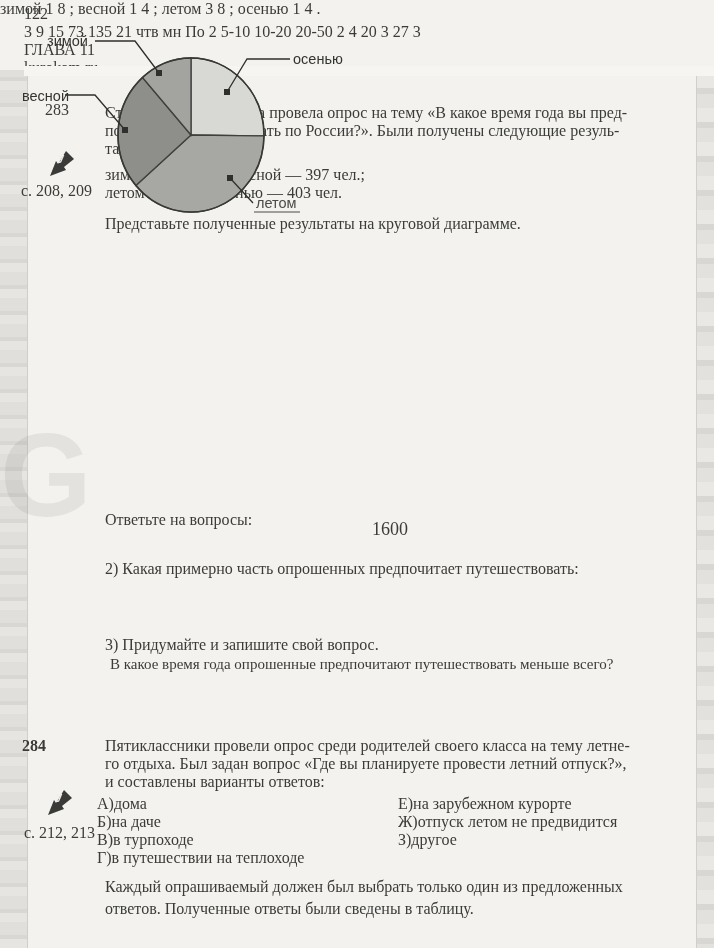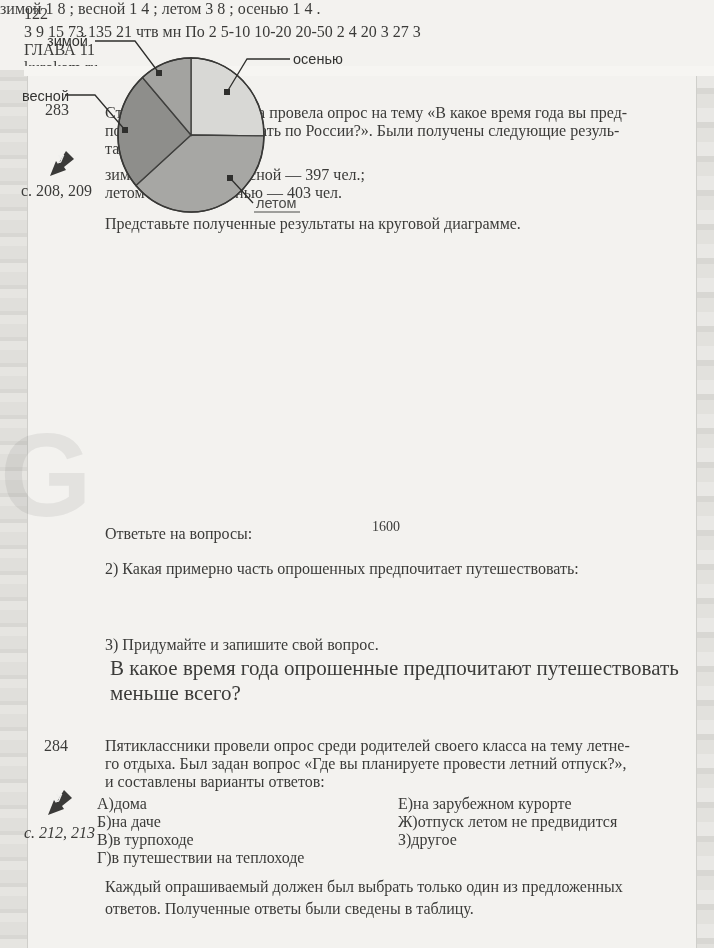--- a/index.html
+++ b/index.html
@@ -216,23 +216,23 @@
       <rect x="227" y="175" width="6" height="6" fill="#2f2f2d"></rect>
 
       <text x="47" y="46" font-family="Liberation Sans, sans-serif" font-size="14.5" fill="#333331">зимой</text>
       <text x="293" y="64" font-family="Liberation Sans, sans-serif" font-size="14.5" fill="#333331">осенью</text>
       <text x="22" y="101" font-family="Liberation Sans, sans-serif" font-size="14.5" fill="#333331">весной</text>
       <text x="256" y="208" font-family="Liberation Sans, sans-serif" font-size="14.5" fill="#4a4a48">летом</text>
       <line x1="254" y1="212" x2="300" y2="212" stroke="#4a4a48" stroke-width="1.2"></line>
     </svg>
   </div>
 
-  <div class="abs line" style="left:105px;top:511px;margin-top:14px;">Ответьте на вопросы:</div>
-
-  <div class="abs ans" style="left:372px;top:519px;font-size:14px;">1600</div>
+  <div class="abs line" style="left:105px;top:511px;">Ответьте на вопросы:</div>
+
+  <div class="abs ans" style="left:372px;top:519px;font-size:18px;">1600</div>
   <div class="abs blankline" style="left:347px;top:551px;width:97px;"></div>
 
   <div class="abs line" style="left:105px;top:560px;">2) Какая примерно часть опрошенных предпочитает путешествовать:</div>
   <div class="abs frac-row">
     <span class="lbl0">зимой</span>
     <span class="slot">
       <span class="frac">
         <span>1</span>
         <span class="bar"></span>
         <span>8</span>
@@ -267,34 +267,34 @@
         <span class="bar"></span>
         <span>4</span>
       </span>
       <span class="slotline sl4"></span>
     </span>
     <span class="sep">.</span>
   </div>
 
   <div class="abs line" style="left:105px;top:636px;">3) Придумайте и запишите свой вопрос.</div>
   <div class="abs blankline" style="left:343px;top:649px;width:345px;"></div>
-  <div class="abs ans" style="left:110px;top:656px;font-size:21px;">В какое время года опрошенные предпочитают путешествовать меньше всего?</div>
+  <div class="abs ans" style="left:110px;top:656px;font-size:15px;">В какое время года опрошенные предпочитают путешествовать меньше всего?</div>
   <div class="abs fullline" style="left:105px;top:679px;width:583px;"></div>
 
   <div class="abs divider"></div>
 
   <div class="abs mrule" style="left:97px;top:736px;height:110px;"></div>
-  <div class="abs badge" style="left:44px;top:737px;">284</div>
+  <div class="abs badge" style="left:22px;top:737px;font-weight:bold;">284</div>
   <div class="abs dot dot1" style="left:44px;top:764px;"></div>
   <div class="abs dot dot2" style="left:66px;top:764px;"></div>
   <svg class="abs" style="left:44px;top:789px;" width="30" height="28" viewBox="0 0 30 28">
     <path d="M20 1 L28 9 L18 17 L20 20 L4 26 L10 11 L12 14 Z" fill="#3a3a38"></path>
     <text x="15" y="13" font-family="Liberation Sans, sans-serif" font-size="10" font-weight="bold" fill="#efefed" text-anchor="middle">У</text>
   </svg>
-  <div class="abs refpg" style="left:24px;top:824px;font-style:italic;">с. 212, 213</div>
+  <div class="abs refpg" style="left:24px;top:824px;">с. 212, 213</div>
 
   <div class="abs" style="left:105px;top:737px;">
     <div class="line fill">Пятиклассники провели опрос среди родителей своего класса на тему летне-</div>
     <div class="line fill">го отдыха. Был задан вопрос «Где вы планируете провести летний отпуск?»,</div>
     <div class="line">и составлены варианты ответов:</div>
   </div>
 
   <div class="abs" style="left:97px;top:795px;width:295px;">
     <div class="opt-row">
       <span class="opt-letter">А)</span><span>дома</span>

